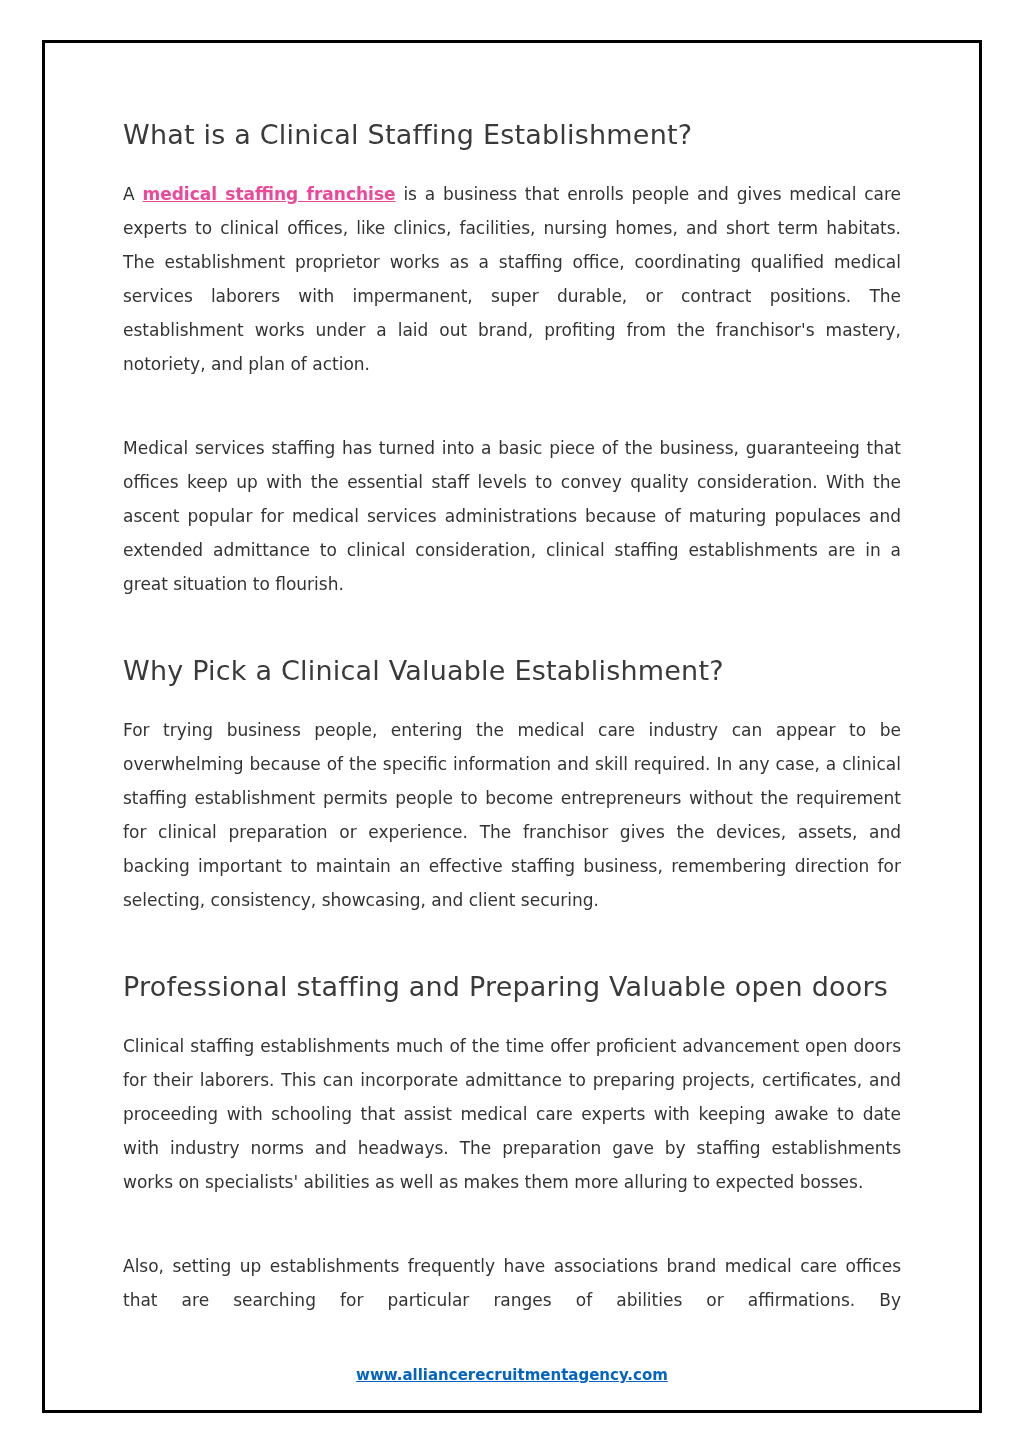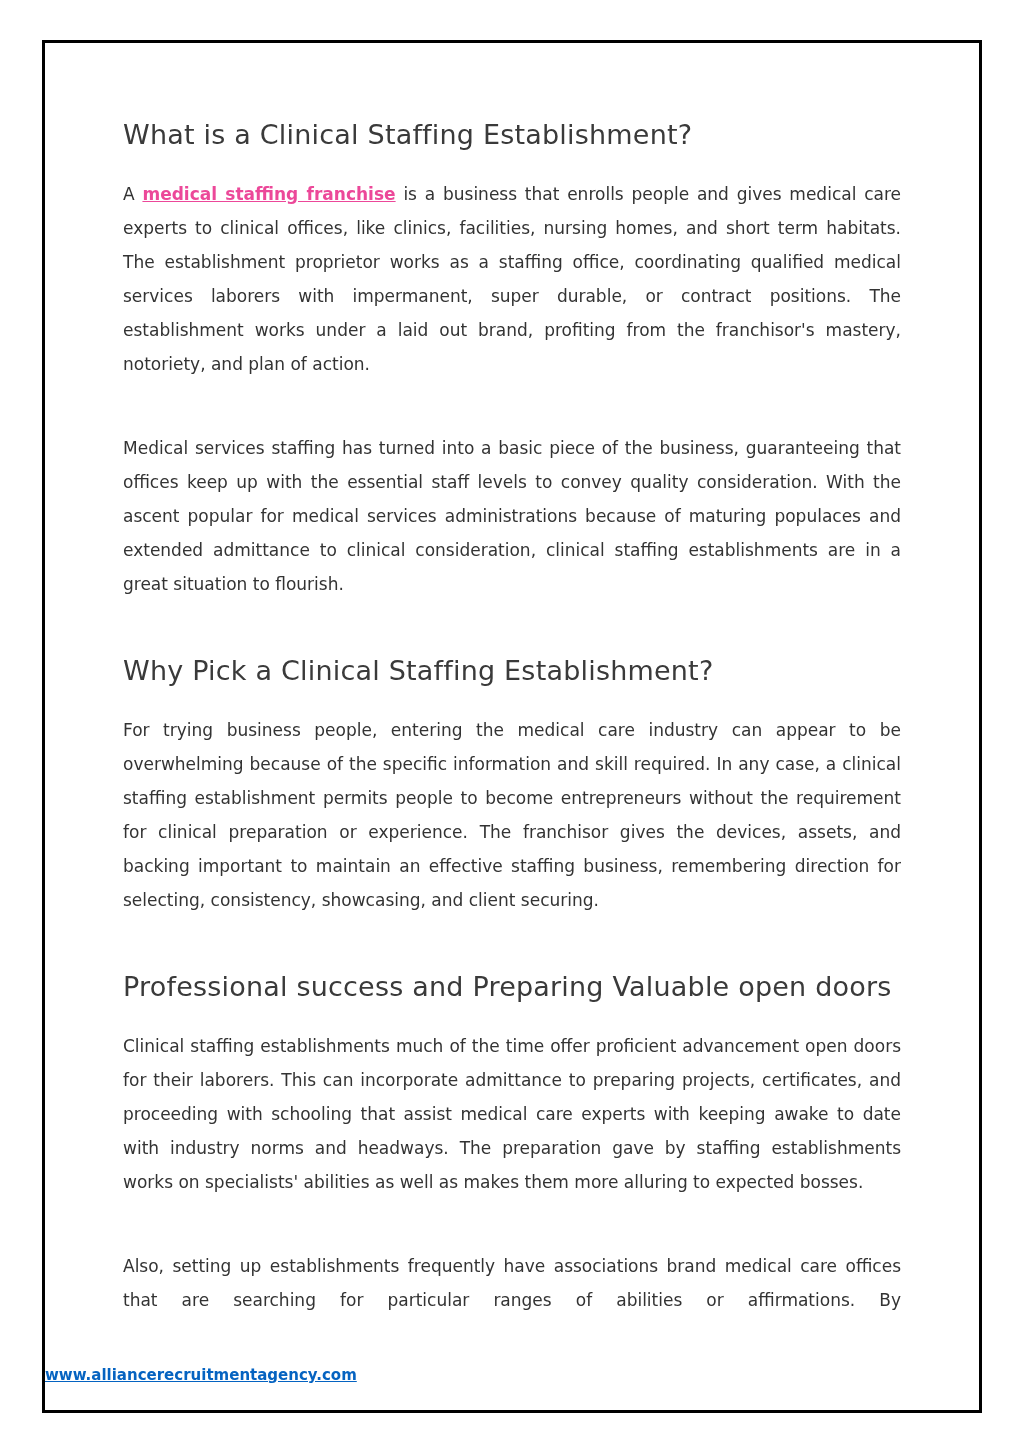--- a/index.html
+++ b/index.html
@@ -56,21 +56,21 @@
     color: #ec4899;
     font-weight: 700;
     text-decoration: underline;
     cursor: pointer;
   }
   .footer {
     position: absolute;
     left: 0;
     right: 0;
     bottom: 26px;
-    text-align: left;
+    text-align: center;
   }
   a.footer-link {
     color: #0563c1;
     font-weight: 700;
     font-size: 15px;
     text-decoration: underline;
     cursor: pointer;
     font-family: "DejaVu Sans", "Liberation Sans", sans-serif;
   }
 </style>
@@ -79,25 +79,25 @@
 
 <div class="page">
   <div class="page-border">
 
     <h1 class="doc-heading">What is a Clinical Staffing Establishment?</h1>
 
     <p class="body-para"><span>A </span><a class="inline-link">medical staffing franchise</a><span> is a business that enrolls people and gives medical care experts to clinical offices, like clinics, facilities, nursing homes, and short term habitats. The establishment proprietor works as a staffing office, coordinating qualified medical services laborers with impermanent, super durable, or contract positions. The establishment works under a laid out brand, profiting from the franchisor's mastery, notoriety, and plan of action.</span></p>
 
     <p class="body-para">Medical services staffing has turned into a basic piece of the business, guaranteeing that offices keep up with the essential staff levels to convey quality consideration. With the ascent popular for medical services administrations because of maturing populaces and extended admittance to clinical consideration, clinical staffing establishments are in a great situation to flourish.</p>
 
-    <h2 class="doc-heading">Why Pick a Clinical Staffing Establishment?</h2>
+    <h2 class="doc-heading">Why Pick a Clinical Valuable Establishment?</h2>
 
     <p class="body-para">For trying business people, entering the medical care industry can appear to be overwhelming because of the specific information and skill required. In any case, a clinical staffing establishment permits people to become entrepreneurs without the requirement for clinical preparation or experience. The franchisor gives the devices, assets, and backing important to maintain an effective staffing business, remembering direction for selecting, consistency, showcasing, and client securing.</p>
 
-    <h2 class="doc-heading">Professional success and Preparing Valuable open doors</h2>
+    <h2 class="doc-heading">Professional staffing and Preparing Valuable open doors</h2>
 
     <p class="body-para">Clinical staffing establishments much of the time offer proficient advancement open doors for their laborers. This can incorporate admittance to preparing projects, certificates, and proceeding with schooling that assist medical care experts with keeping awake to date with industry norms and headways. The preparation gave by staffing establishments works on specialists' abilities as well as makes them more alluring to expected bosses.</p>
 
     <p class="body-para last">Also, setting up establishments frequently have associations brand medical care offices that are searching for particular ranges of abilities or affirmations. By</p>
 
     <div class="footer">
       <a class="footer-link">www.alliancerecruitmentagency.com</a>
     </div>
 
   </div>

